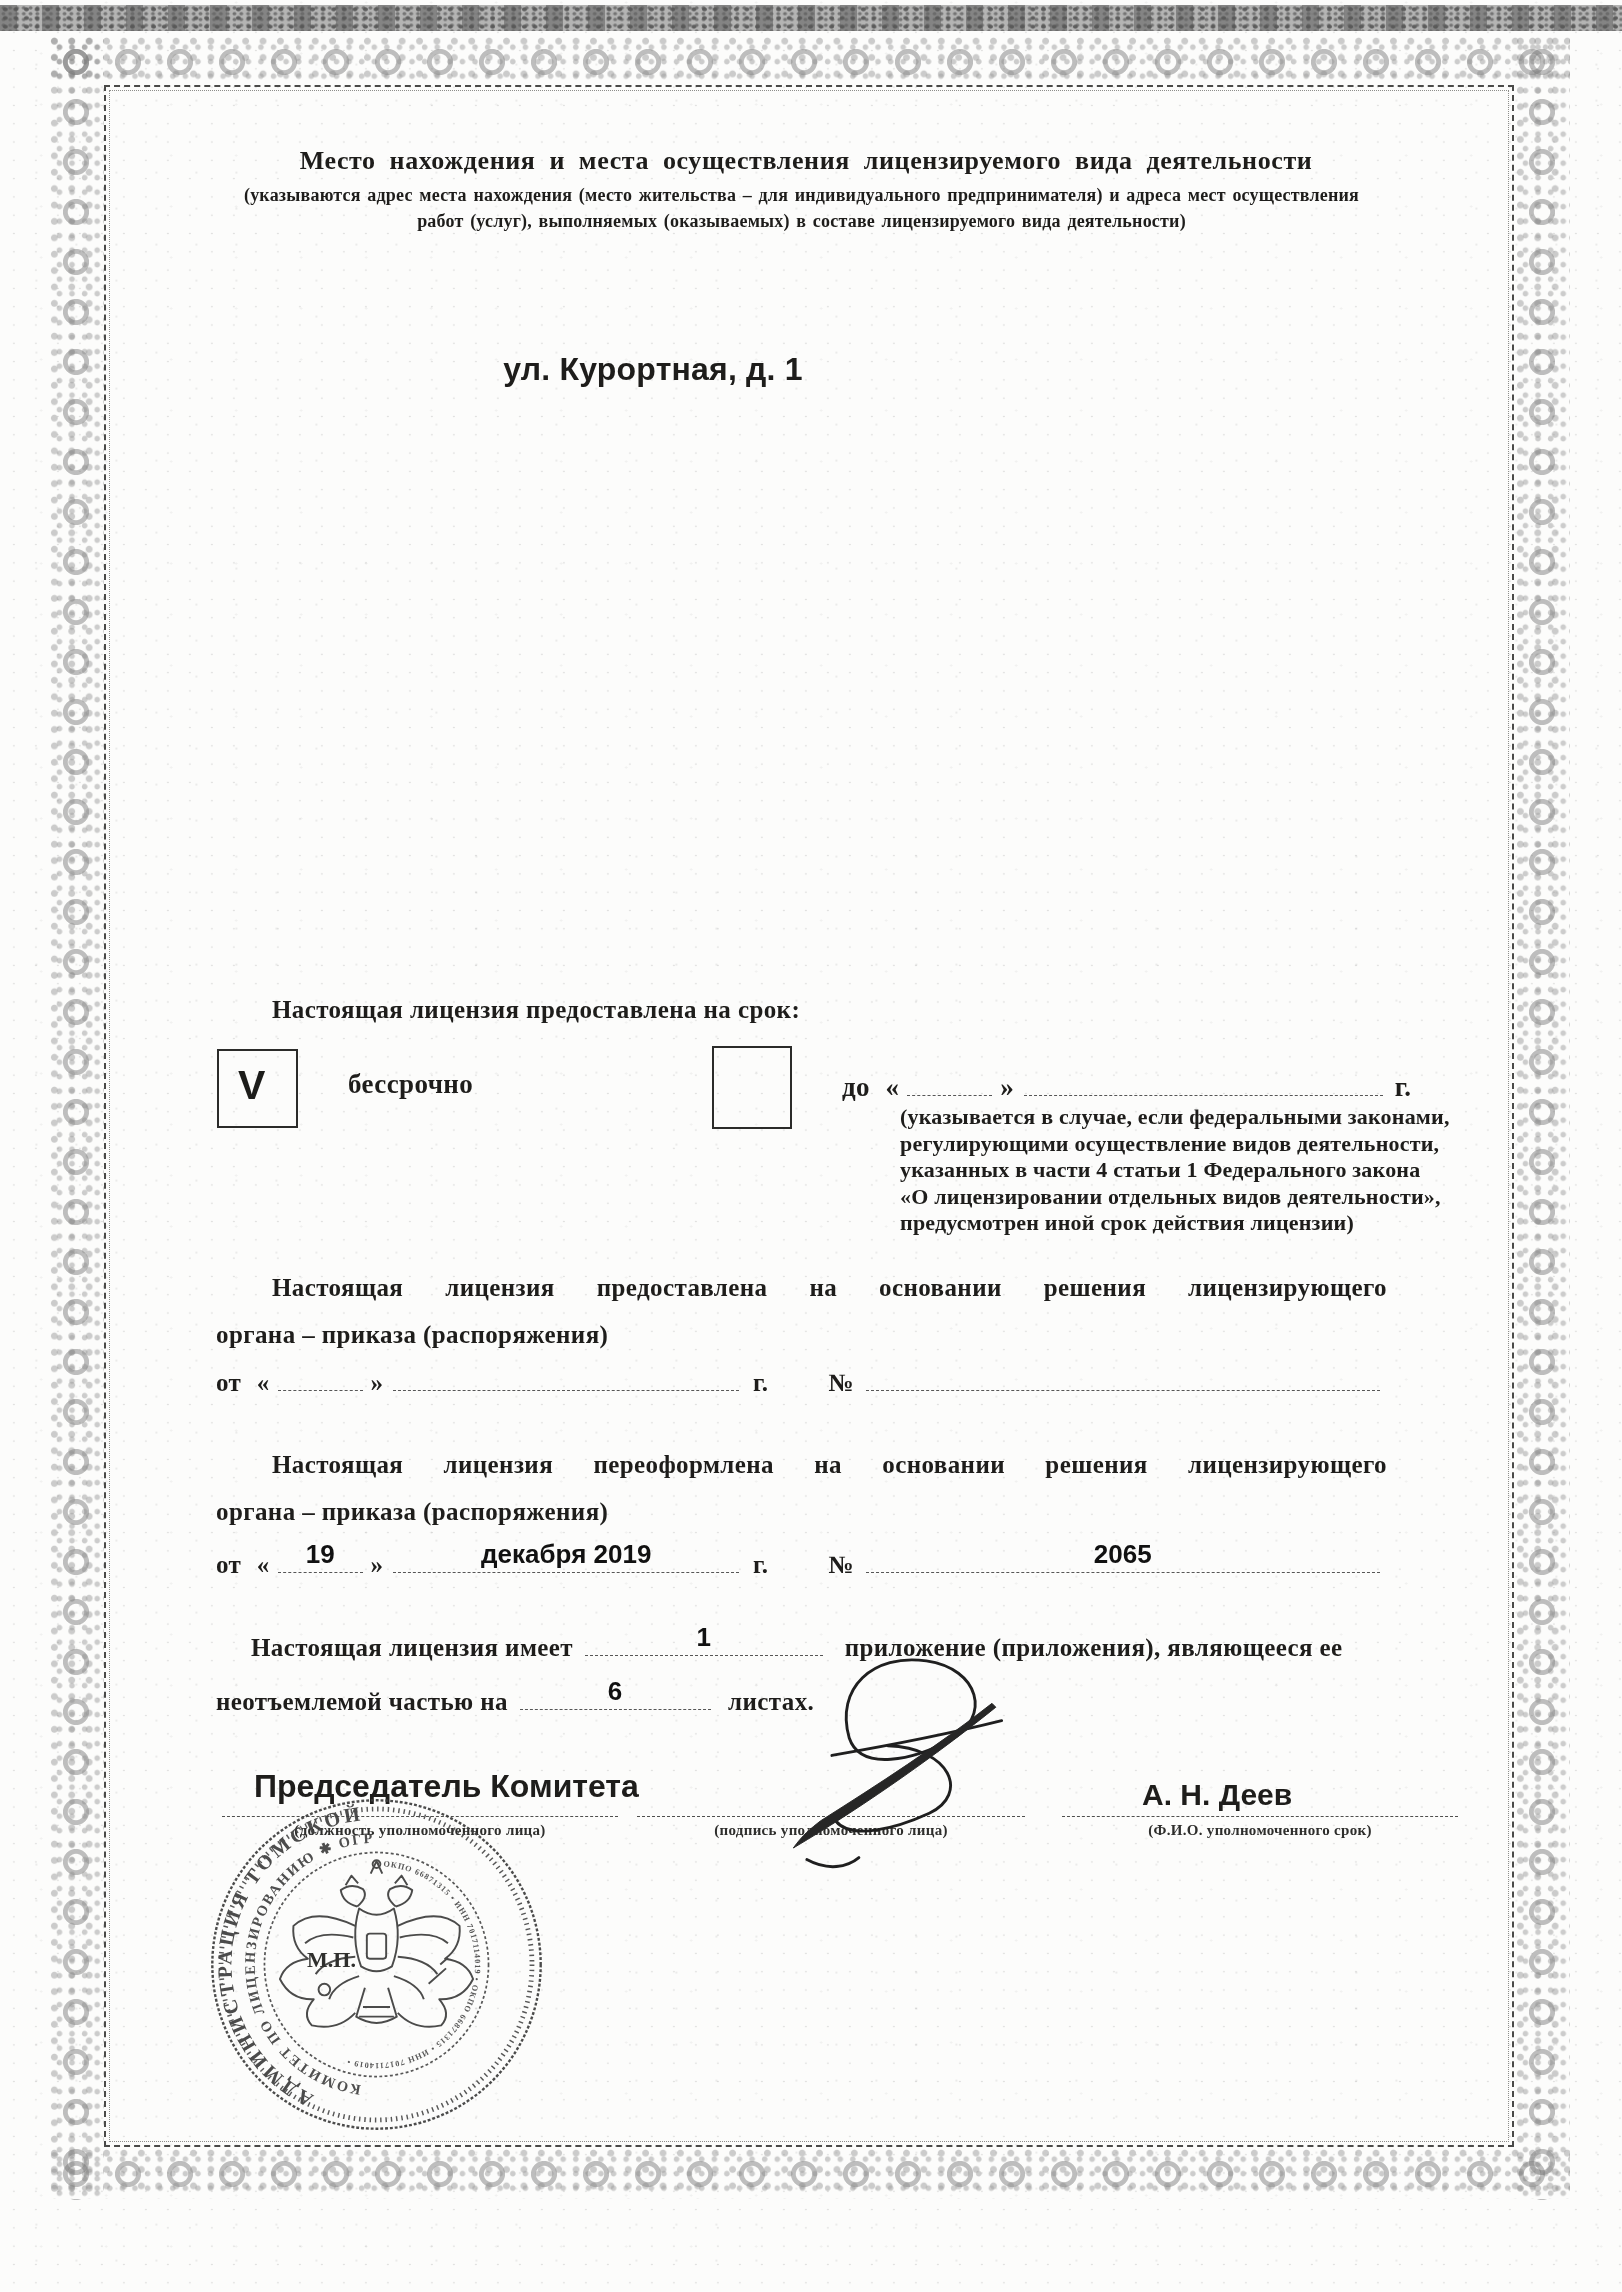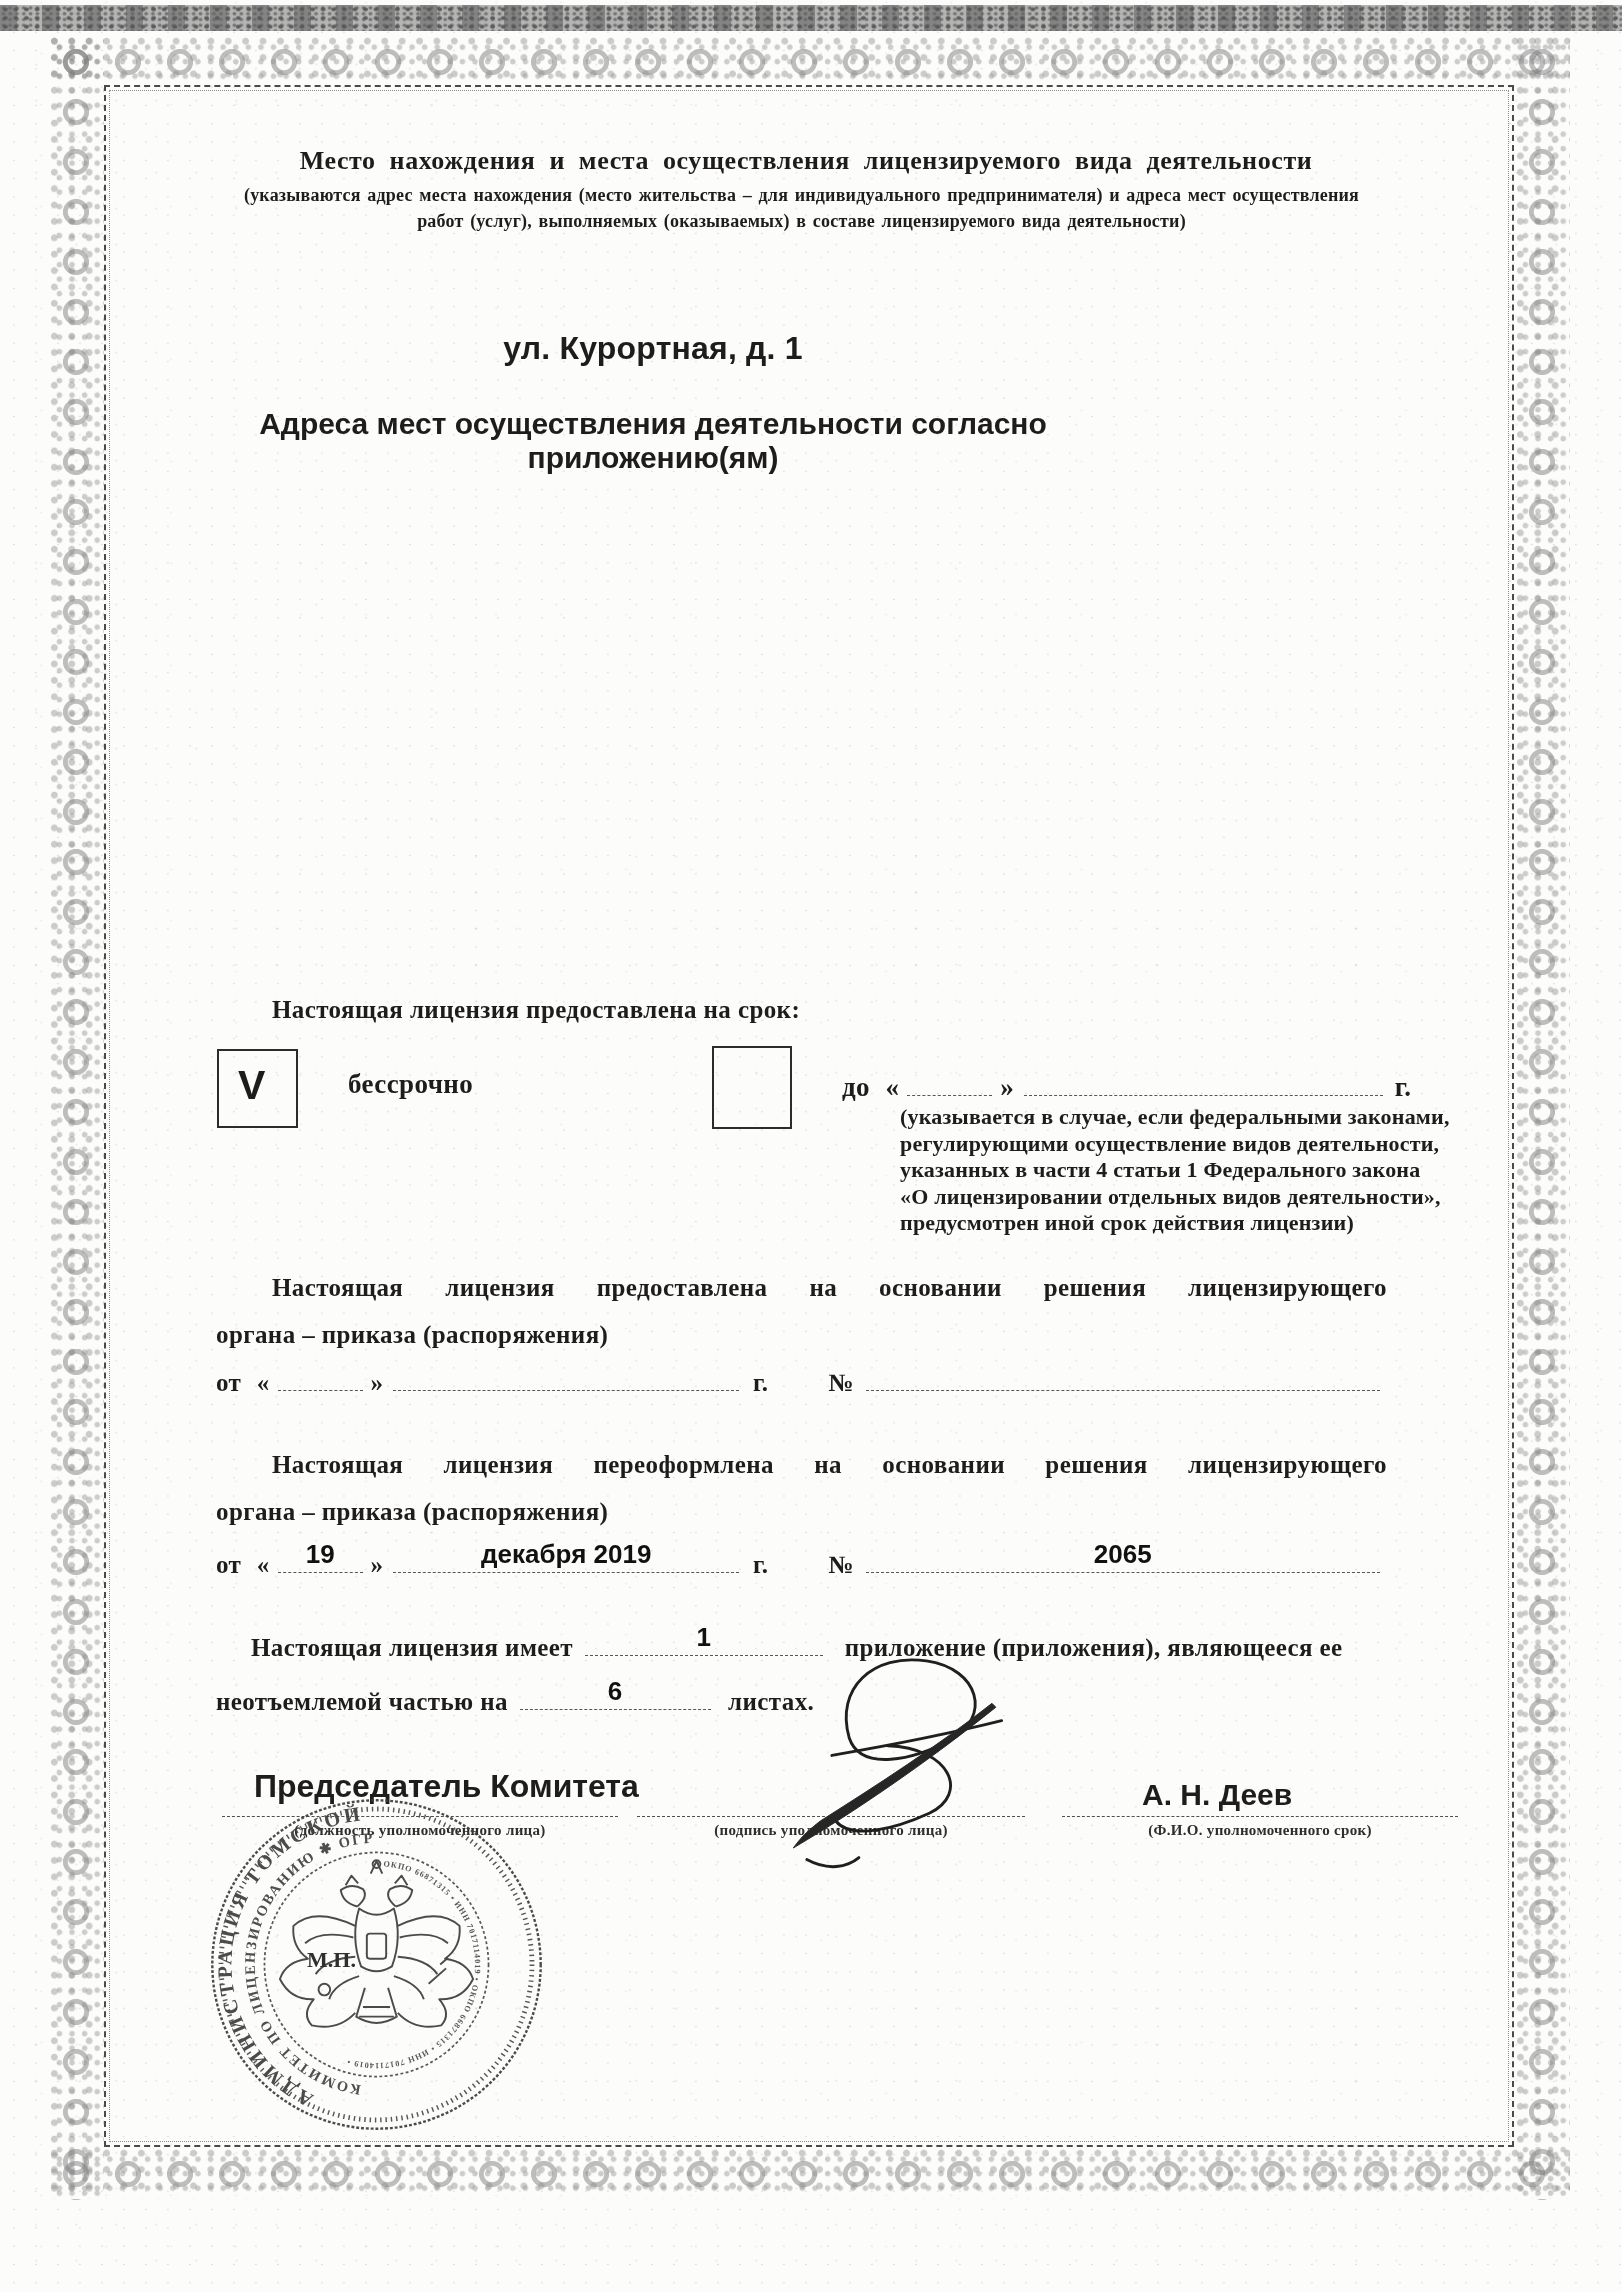--- a/index.html
+++ b/index.html
@@ -73,22 +73,21 @@
   <div class="orn orn-left"></div>
   <div class="orn orn-right"></div>
   <div class="orn orn-top"></div>
   <div class="orn orn-bottom"></div>
   <div class="frame"></div>
 
   <div class="abs srf title ctr" style="left:225px; top:146px; width:1162px;">Место нахождения и места осуществления лицензируемого вида деятельности</div>
   <div class="abs srf subcap ctr" style="left:216px; top:185px; width:1171px;">(указываются адрес места нахождения (место жительства – для индивидуального предпринимателя) и адреса мест осуществления</div>
   <div class="abs srf subcap ctr" style="left:216px; top:211px; width:1171px;">работ (услуг), выполняемых (оказываемых) в составе лицензируемого вида деятельности)</div>
 
-  <div class="abs sns addr ctr" style="left:216px; top:330px; width:874px;">ул. Курортная, д. 1</div>
-  <div class="abs sns ctr" style="left:193px; top:407px; width:920px; font-size:30px;">Адреса мест осуществления деятельности согласно приложению(ям)</div>
+  <div class="abs sns addr ctr" style="left:216px; top:351px; width:874px;">ул. Курортная, д. 1</div>
 
   <div class="abs srf" style="left:272px; top:996px;">Настоящая лицензия предоставлена на срок:</div>
 
   <div class="checkbox" style="left:217px; top:1049px; width:77px; height:75px;">
     <span class="mark">V</span>
   </div>
   <div class="abs srf" style="left:348px; top:1069px; font-size:27px;">бессрочно</div>
 
   <div class="checkbox" style="left:712px; top:1046px; width:76px; height:79px;"></div>
 

